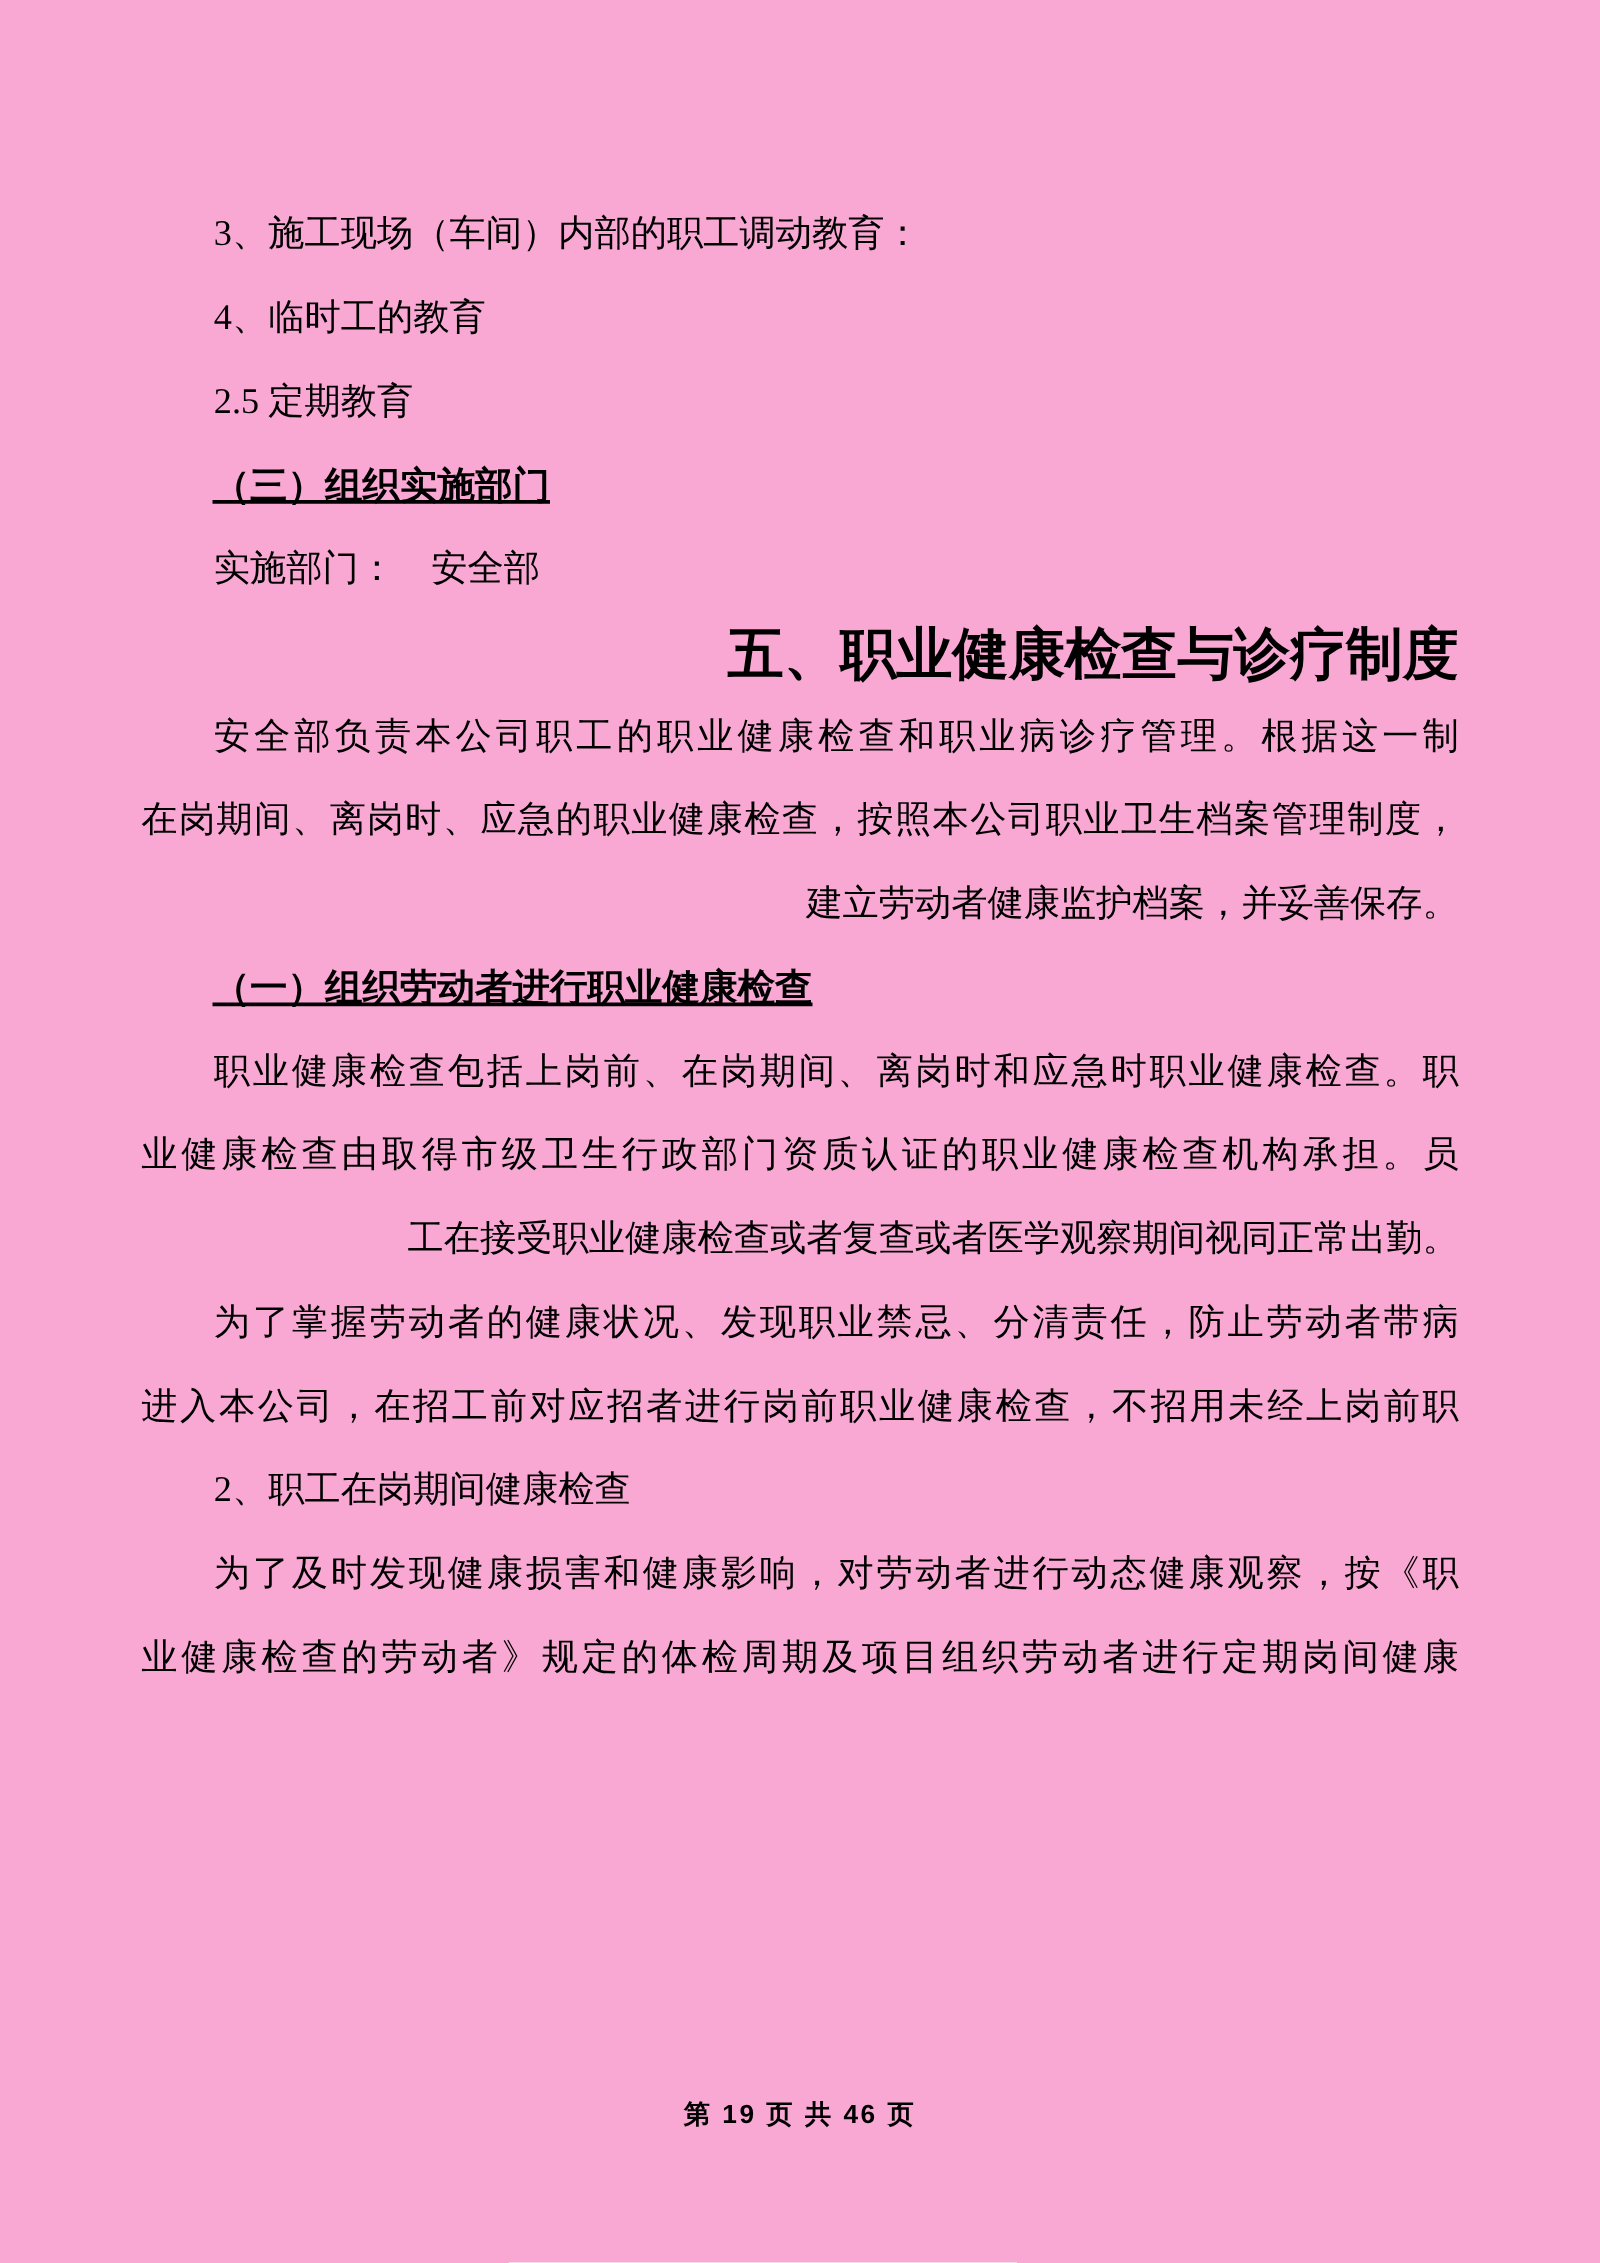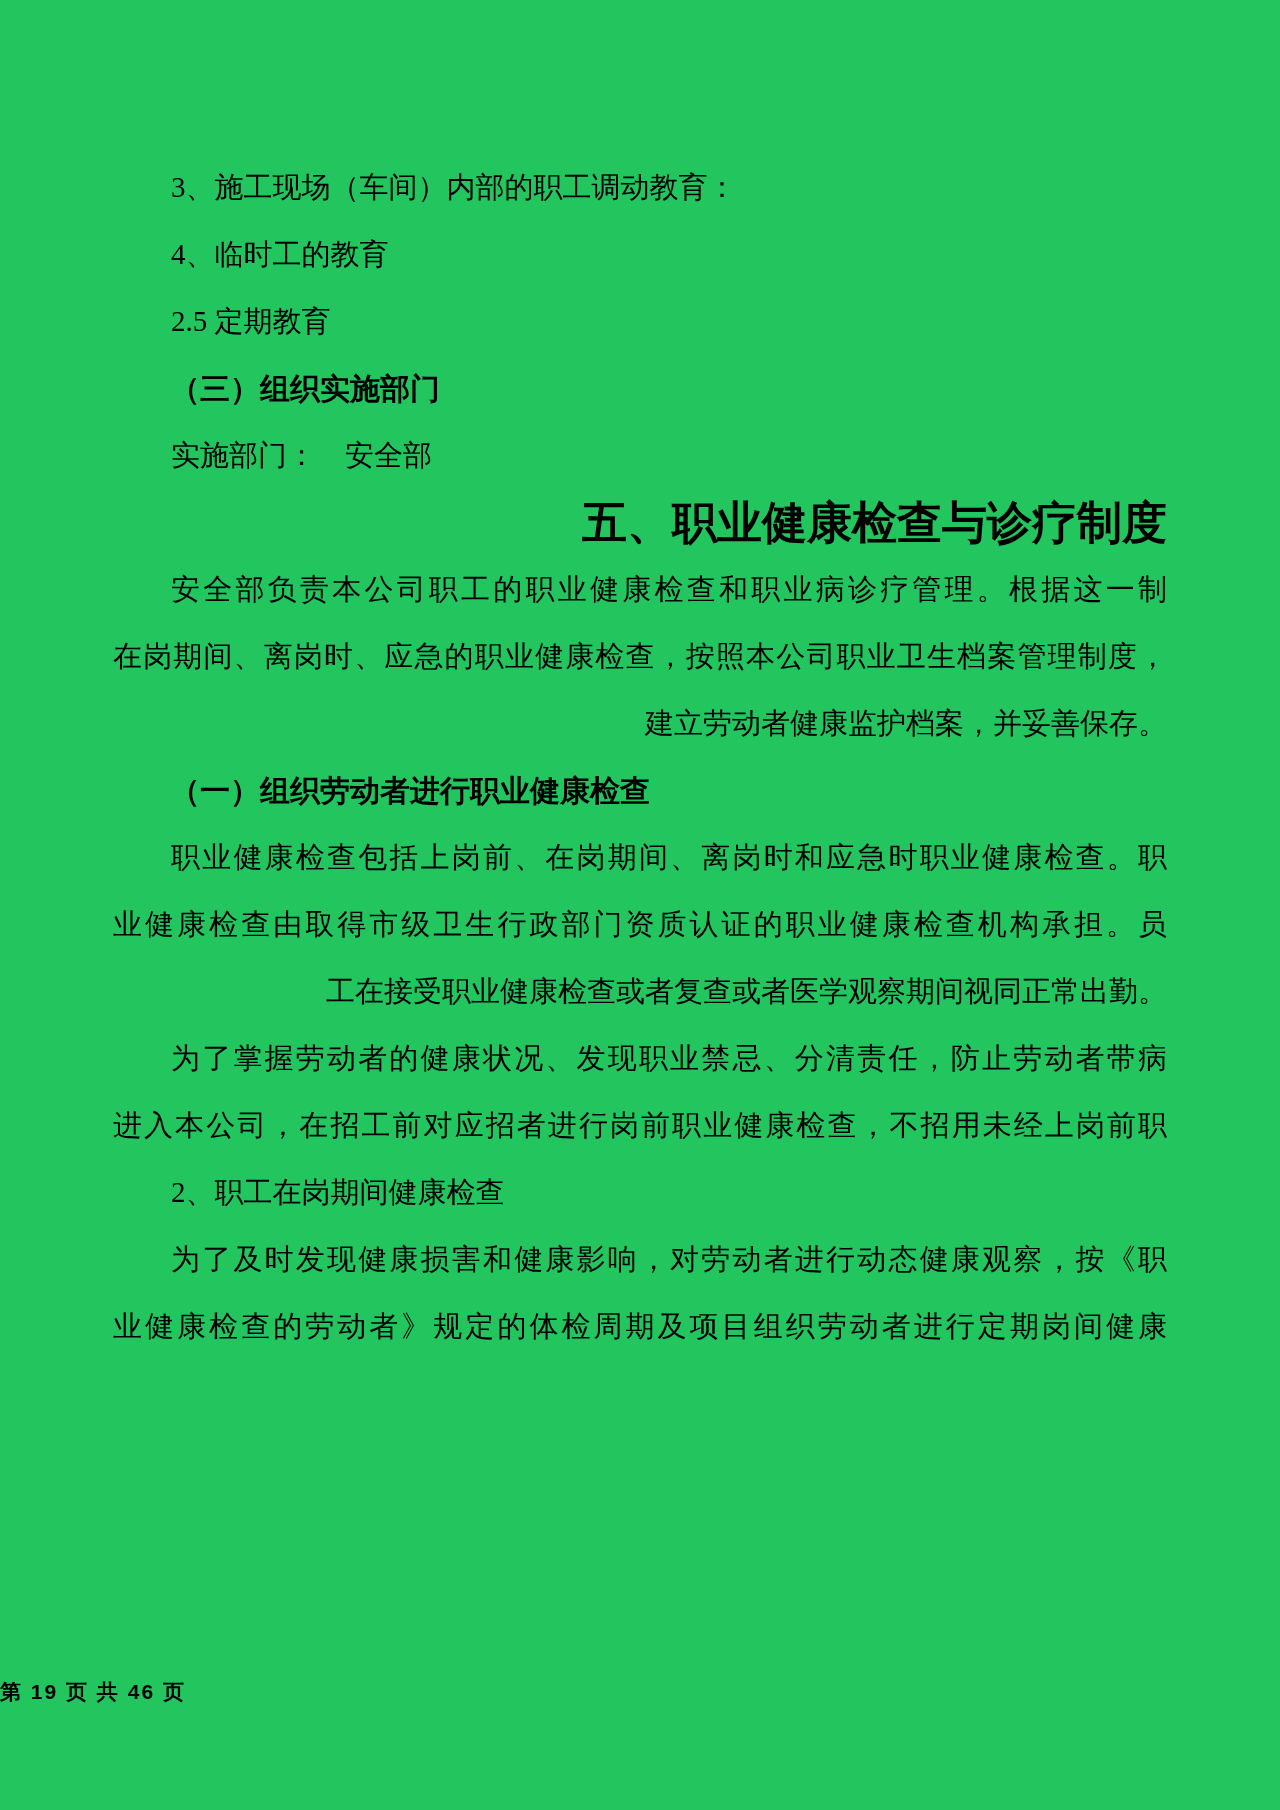--- a/index.html
+++ b/index.html
@@ -4,21 +4,21 @@
 <style>
   html, body {
     margin: 0;
     padding: 0;
     background: #ffffff;
   }
   .page {
     position: relative;
     width: 1280px;
     height: 1810px;
-    background: #22c55e;
+    background: #f9a8d4;
     color: #000000;
     overflow: hidden;
     font-family: "Liberation Serif", "DejaVu Serif", serif;
   }
   .content {
     position: absolute;
     top: 154px;
     left: 113px;
     width: 1054px;
   }
@@ -50,37 +50,38 @@
     text-indent: 2em;
     text-align: left;
   }
   
   .h2 {
     text-indent: 1.9em;
     font-size: 30px;
     font-weight: bold;
     font-family: "Liberation Sans", "DejaVu Sans", sans-serif;
     text-align: left;
+    text-decoration: underline;
   }
   
   .h1 {
     font-size: 45px;
     font-weight: bold;
     font-family: "Liberation Sans", "DejaVu Sans", sans-serif;
     text-align: right;
     text-indent: 0;
   }
   .footer {
     position: absolute;
     top: 1672px;
     left: 0;
     width: 1280px;
     height: 40px;
     line-height: 40px;
-    text-align: left;
+    text-align: center;
     font-size: 21px;
     font-weight: bold;
     font-family: "Liberation Sans", "DejaVu Sans", sans-serif;
     letter-spacing: 2px;
   }
 </style>
 </head>
 <body>
 
 <div class="page">

